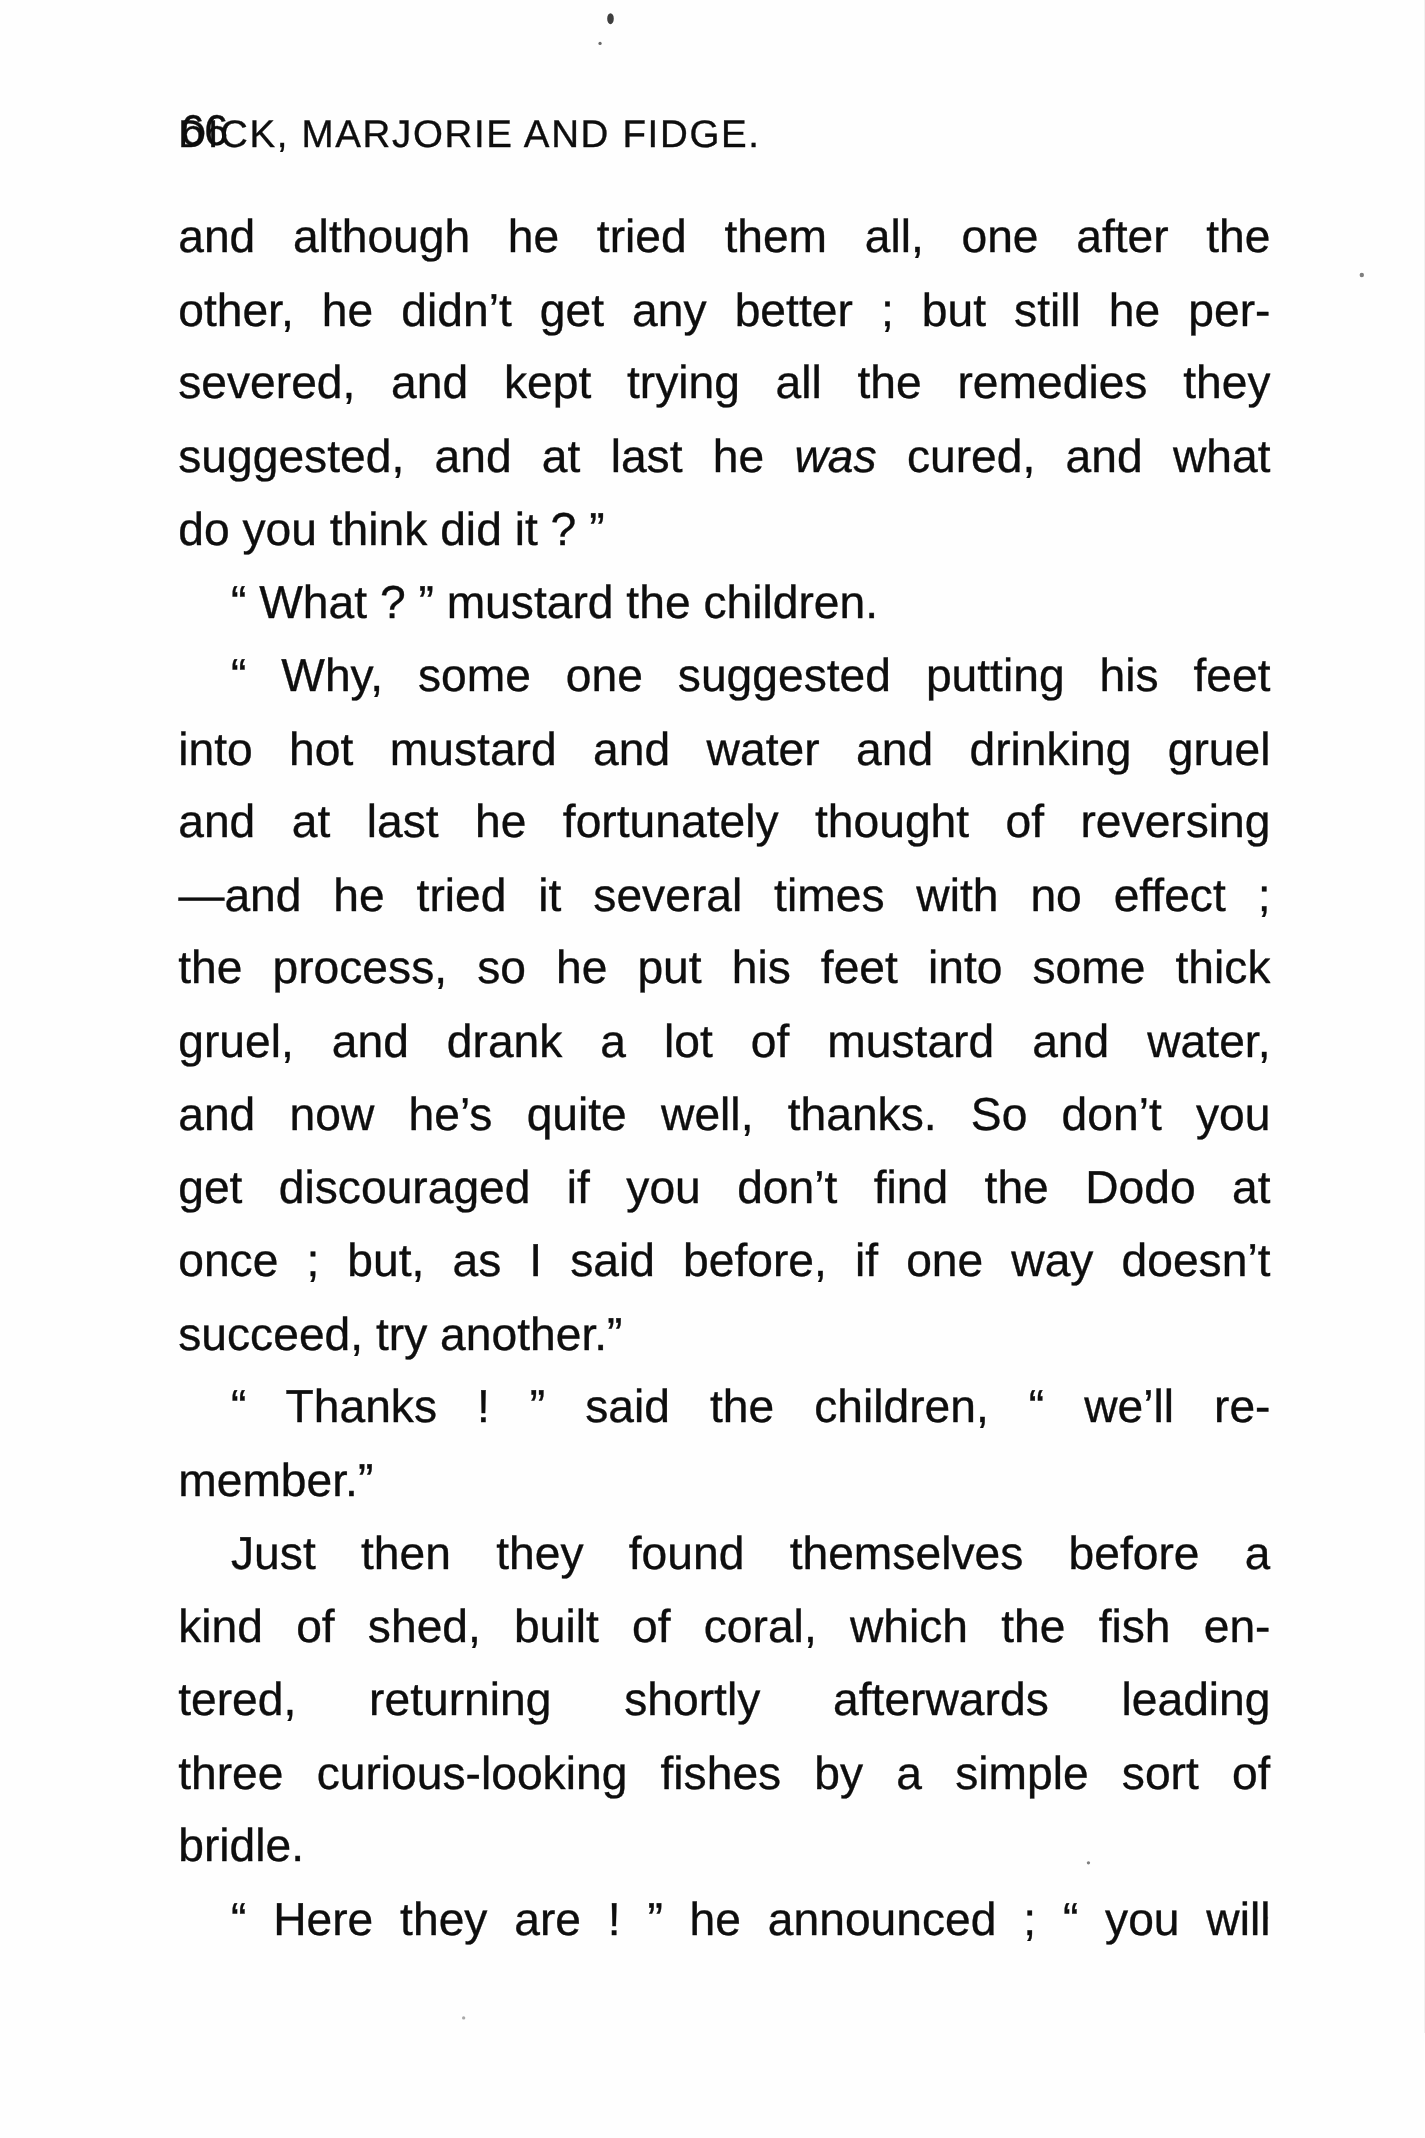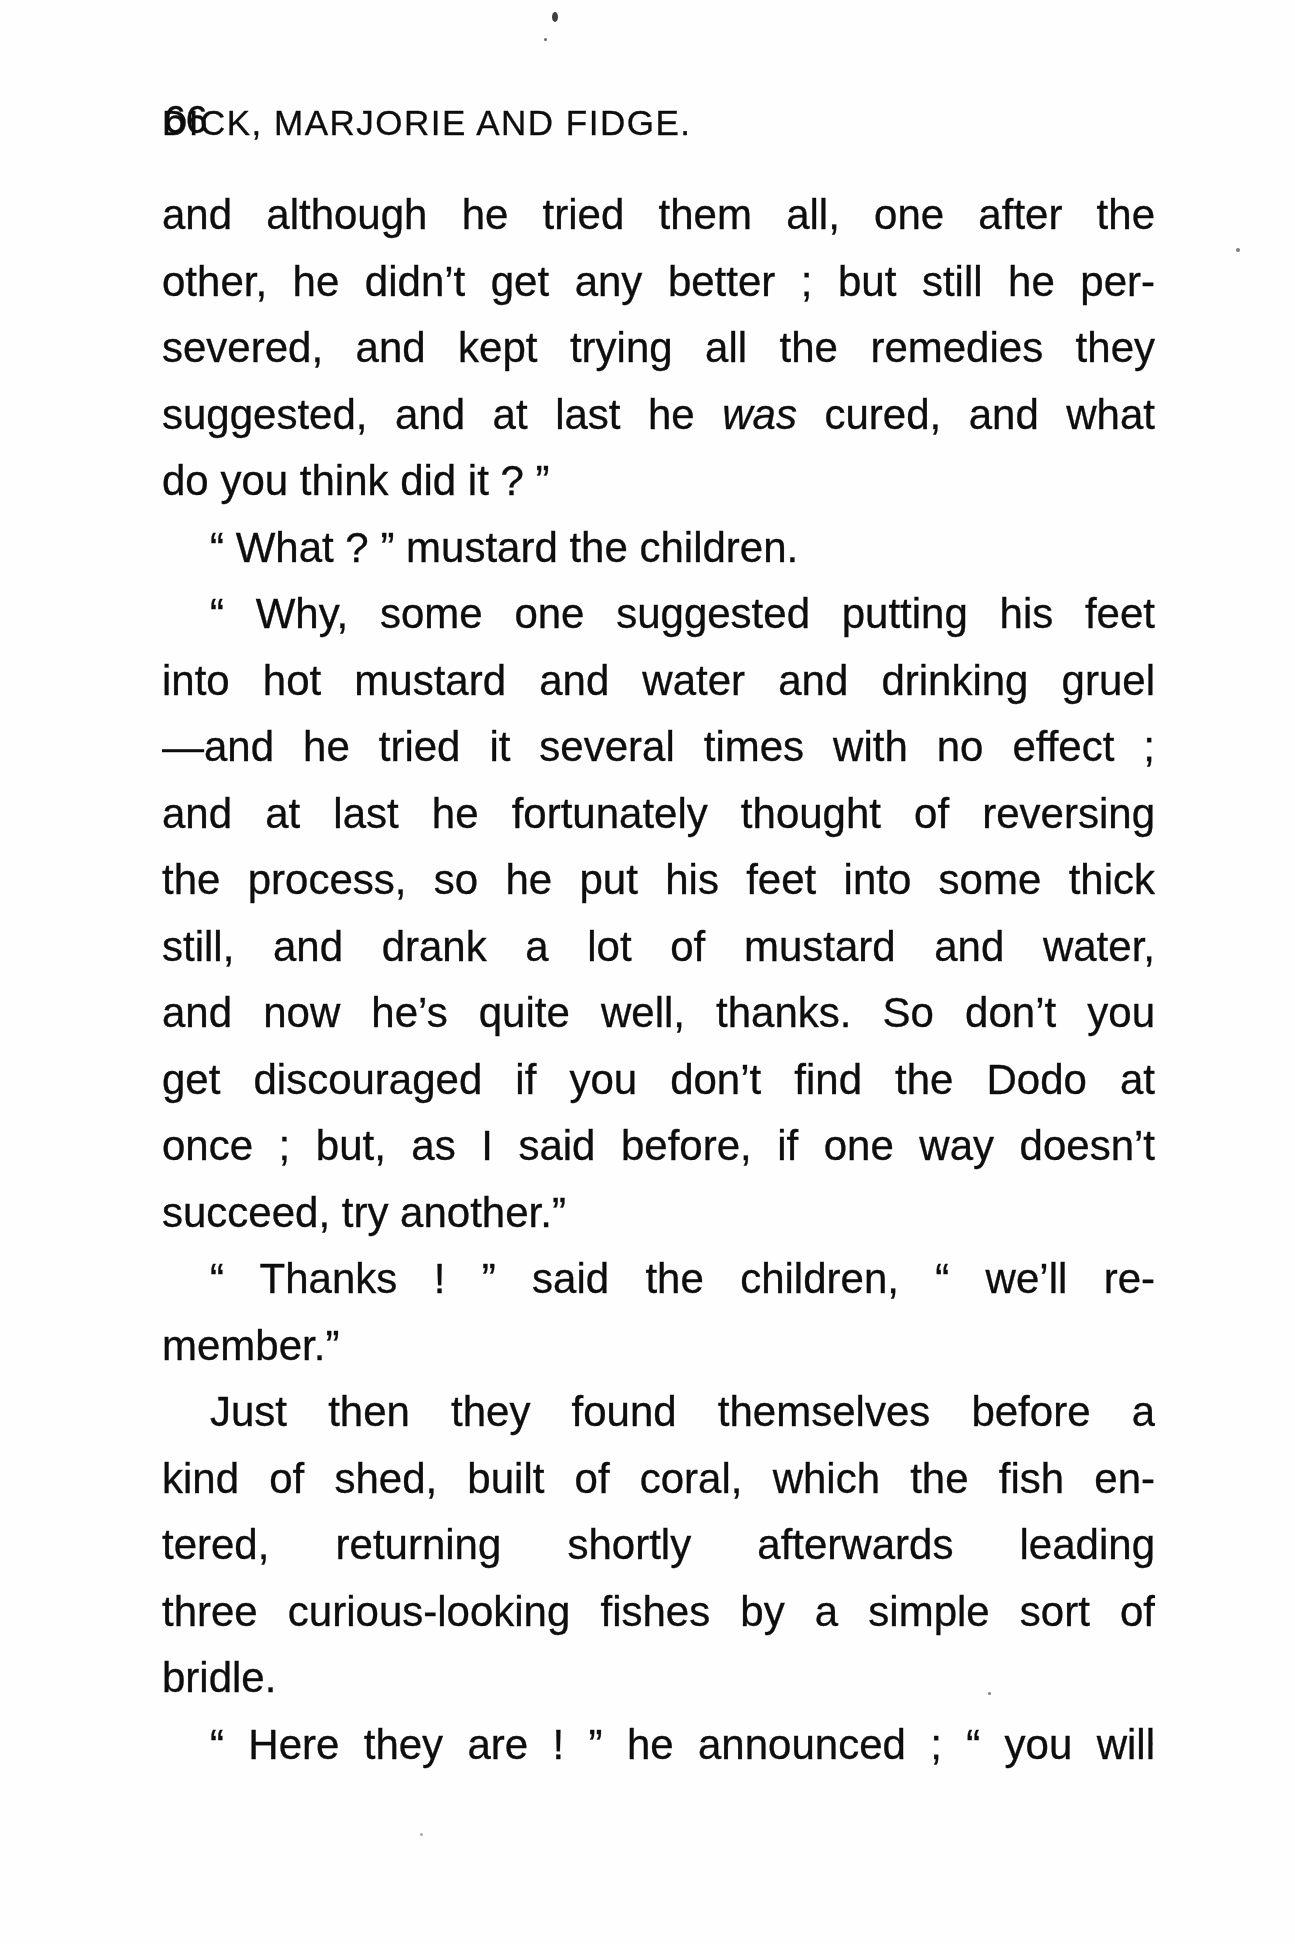--- a/index.html
+++ b/index.html
@@ -80,24 +80,24 @@
 
   <div class="text-block">
     <div class="line">and although he tried them all, one after the</div>
     <div class="line">other, he didn’t get any better ; but still he per-</div>
     <div class="line">severed, and kept trying all the remedies they</div>
     <div class="line"><span>suggested, and at last he </span><span class="italic">was</span><span> cured, and what</span></div>
     <div class="line last">do you think did it ? ”</div>
     <div class="line last indent">“ What ? ” mustard the children.</div>
     <div class="line indent">“ Why, some one suggested putting his feet</div>
     <div class="line">into hot mustard and water and drinking gruel</div>
+    <div class="line">and at last he fortunately thought of reversing</div>
     <div class="line">—and he tried it several times with no effect ;</div>
-    <div class="line">and at last he fortunately thought of reversing</div>
     <div class="line">the process, so he put his feet into some thick</div>
-    <div class="line">still, and drank a lot of mustard and water,</div>
+    <div class="line">gruel, and drank a lot of mustard and water,</div>
     <div class="line">and now he’s quite well, thanks.  So don’t you</div>
     <div class="line">get discouraged if you don’t find the Dodo at</div>
     <div class="line">once ; but, as I said before, if one way doesn’t</div>
     <div class="line last">succeed, try another.”</div>
     <div class="line indent">“ Thanks ! ” said the children, “ we’ll re-</div>
     <div class="line last">member.”</div>
     <div class="line indent">Just then they found themselves before a</div>
     <div class="line">kind of shed, built of coral, which the fish en-</div>
     <div class="line">tered, returning shortly afterwards leading</div>
     <div class="line">three curious-looking fishes by a simple sort of</div>

